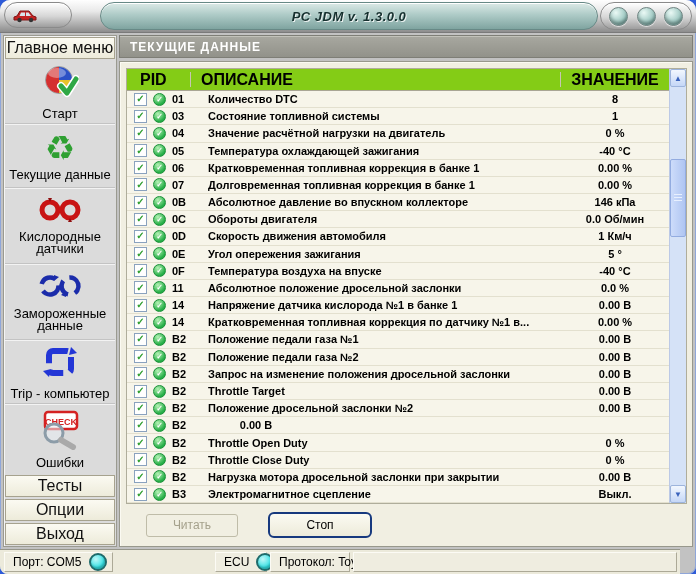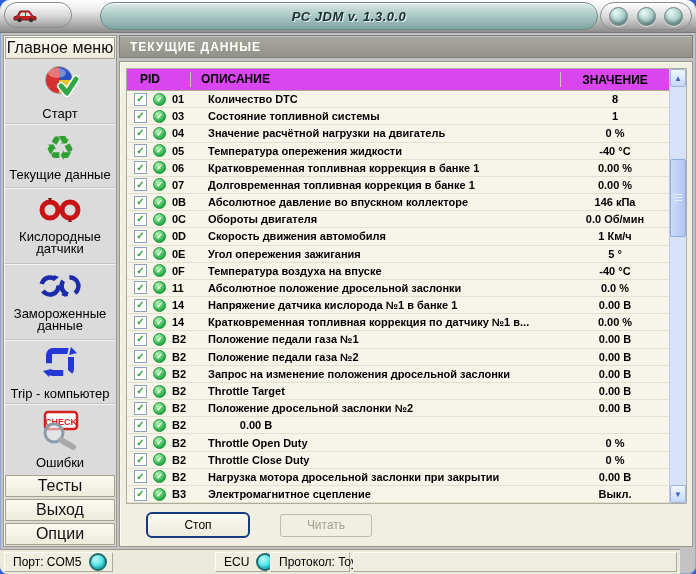--- a/index.html
+++ b/index.html
@@ -77,22 +77,22 @@
   .main-body{
     flex:1;border:1px solid #98988C;background:#F1EFE2;
     box-shadow:inset 1px 1px 0 #FBFAF2;
     display:flex;flex-direction:column;min-height:0;
     padding:6px 5px 0 6px;box-sizing:border-box;
   }
   .table-wrap{flex:1;display:flex;border:1px solid #AFAD9B;background:#F7F5EA;min-height:0;}
   .table-main{flex:1;display:flex;flex-direction:column;min-width:0;}
   .thead{
     height:21px;flex:none;display:flex;align-items:center;
-    background:#d946ef;border-bottom:1px solid #A9A695;
-    font-weight:bold;font-size:12px;color:#000;
+    background:#84cc16;border-bottom:1px solid #A9A695;
+    font-weight:bold;font-size:16px;color:#000;
   }
   .th-pid{width:64px;padding-left:13px;box-sizing:border-box;border-right:1px solid #C8C5B2;height:15px;line-height:15px;}
   .th-desc{flex:1;padding-left:10px;border-right:1px solid #C8C5B2;height:15px;line-height:15px;}
   .th-val{width:108px;text-align:center;}
   .tbody{flex:1;display:flex;flex-direction:column;min-height:0;}
   .trow{
     flex:1 1 0;min-height:0;display:flex;align-items:center;
     border-bottom:1px solid #E3E0CF;
     font-weight:bold;font-size:11px;color:#000;white-space:nowrap;
   }
@@ -249,22 +249,22 @@
               <text x="24" y="16.5" font-size="9" font-weight="bold" fill="#D42222" text-anchor="middle" font-family="Liberation Sans, sans-serif">CHECK</text>
               <circle cx="17" cy="25" r="9" fill="#E8EDF2" fill-opacity="0.55" stroke="#8C9CA8" stroke-width="3"></circle>
               <line x1="24" y1="32" x2="36" y2="39" stroke="#A9A9A9" stroke-width="6" stroke-linecap="round"></line>
             </svg>
           </span>
           <span class="lbl">Ошибки</span>
         </div>
 
       </div>
       <div class="side-btn">Тесты</div>
+      <div class="side-btn">Опции</div>
       <div class="side-btn">Выход</div>
-      <div class="side-btn">Опции</div>
     </div>
 
     <div class="main">
       <div class="main-header">ТЕКУЩИЕ ДАННЫЕ</div>
       <div class="main-body">
         <div class="table-wrap">
           <div class="table-main">
             <div class="thead">
               <div class="th-pid">PID</div>
               <div class="th-desc">ОПИСАНИЕ</div>
@@ -289,21 +289,21 @@
     <span class="cb">✓</span>
     <span class="ok">✓</span>
     <span class="pid">04</span>
     <span class="desc">Значение расчётной нагрузки на двигатель</span>
     <span class="val">0 %</span>
   </div>
                 <div class="trow">
     <span class="cb">✓</span>
     <span class="ok">✓</span>
     <span class="pid">05</span>
-    <span class="desc">Температура опережения жидкости</span>
+    <span class="desc">Температура охлаждающей зажигания</span>
     <span class="val">-40 °C</span>
   </div>
                 <div class="trow">
     <span class="cb">✓</span>
     <span class="ok">✓</span>
     <span class="pid">06</span>
     <span class="desc">Кратковременная топливная коррекция в банке 1</span>
     <span class="val">0.00 %</span>
   </div>
                 <div class="trow">
@@ -446,22 +446,22 @@
               </div>
             <div class="sb-track">
               <div class="sb-thumb"></div>
             </div>
             <div class="sb-btn">
                 <span>▼</span>
               </div>
           </div>
         </div>
         <div class="actions">
+          <button class="btn btn-read" disabled="">Читать</button>
           <button class="btn btn-stop">Стоп</button>
-          <button class="btn btn-read" disabled="">Читать</button>
         </div>
       </div>
     </div>
   </div>
 
   <div class="statusbar">
     <div class="status-panel" style="width:109px;">
       <span>Порт: COM5</span>
       <span class="indicator" style="background: radial-gradient(circle at 35% 30%, rgb(191, 247, 247), rgb(63, 227, 230) 60%);"></span>
     </div>

